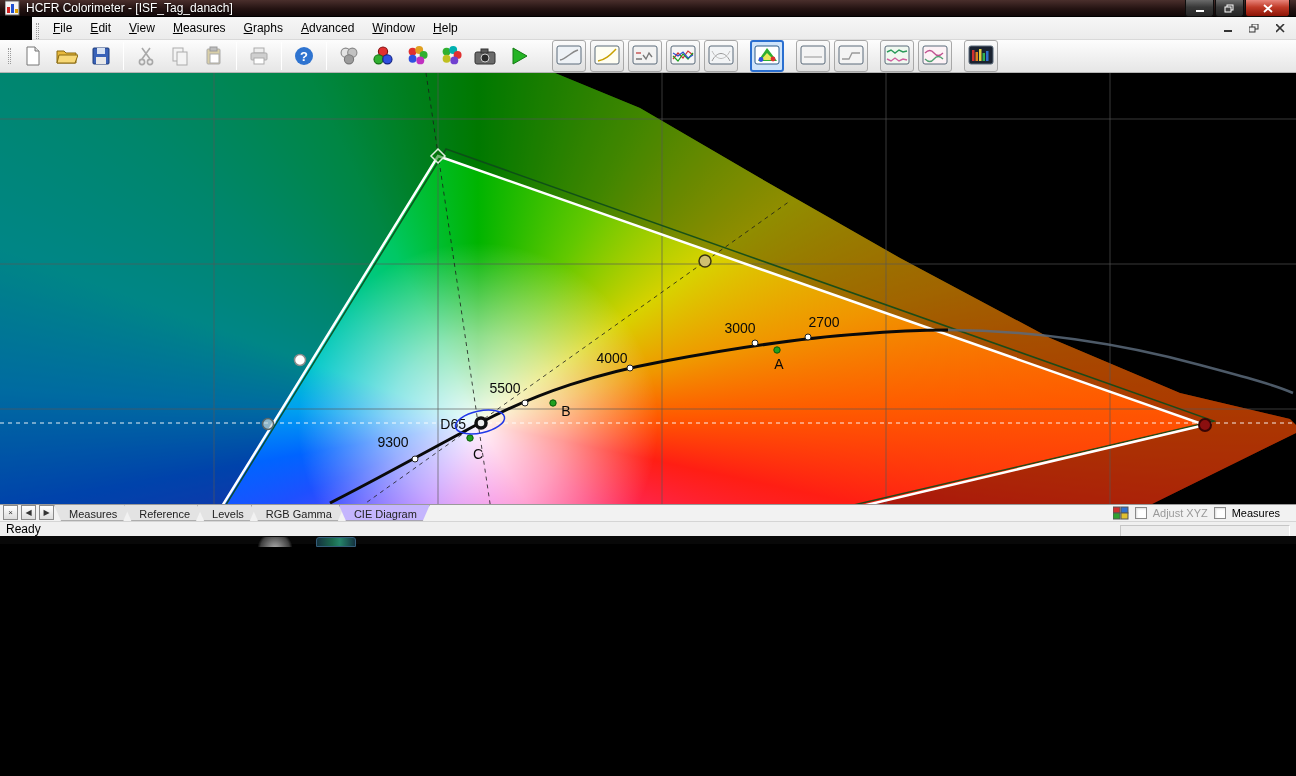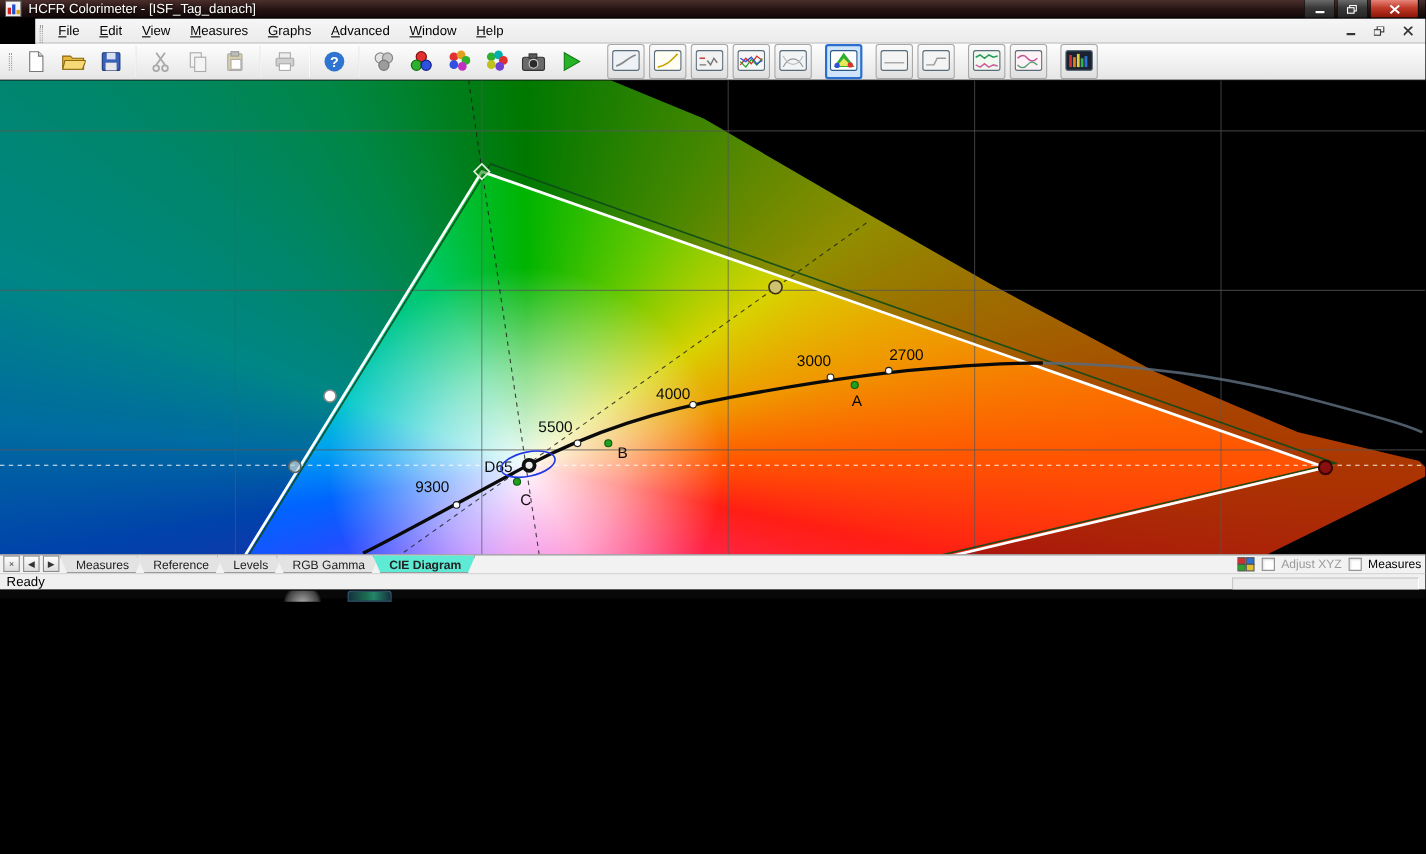--- a/index.html
+++ b/index.html
@@ -62,22 +62,22 @@
   
   .tabbar { height:22px; background:#f2f2f2; display:flex; align-items:center;
             border-top:1px solid #9a9a9a; font-size:11px; position:relative; }
   .tab-ctrl { width:15px; height:15px; border:1px solid #8a8a8a; background:linear-gradient(#fff,#ddd);
               display:flex; align-items:center; justify-content:center; font-size:8px; color:#333;
               margin-left:3px; }
   .tabs { display:flex; margin-left:6px; height:100%; align-items:stretch; }
   .tab { padding:3px 12px 0 14px; background:#e3e3e3; border:1px solid #9a9a9a; border-top:none;
          clip-path:polygon(0 0, 100% 0, calc(100% - 7px) 100%, 7px 100%); margin-left:-6px;
          color:#222; white-space:nowrap; }
-  .tab.active { background:#5eead4; font-weight:bold; z-index:2; }
-  .tab-right { position:absolute; right:4px; top:0; height:100%; display:flex; align-items:center;
+  .tab.active { background:#c4b5fd; font-weight:normal; z-index:2; }
+  .tab-right { position:absolute; right:16px; top:0; height:100%; display:flex; align-items:center;
                gap:6px; font-size:11px; }
   .chk { width:12px; height:12px; border:1px solid #8a8a8a; background:#fff;
          box-shadow:inset 1px 1px 2px #00000022; }
   .chklabel-dim { color:#9a9a9a; } .chklabel { color:#000; }
 
   
   .statusbar { height:18px; background:#f0f0f0; border-top:1px solid #d5d5d5; font-size:12px;
                color:#000; display:flex; padding-left:6px; position:relative; }
   .status-panel { position:absolute; right:6px; top:3px; width:170px; height:12px;
                   border:1px solid #c6c6c6; border-right-color:#fff; border-bottom-color:#fff;

